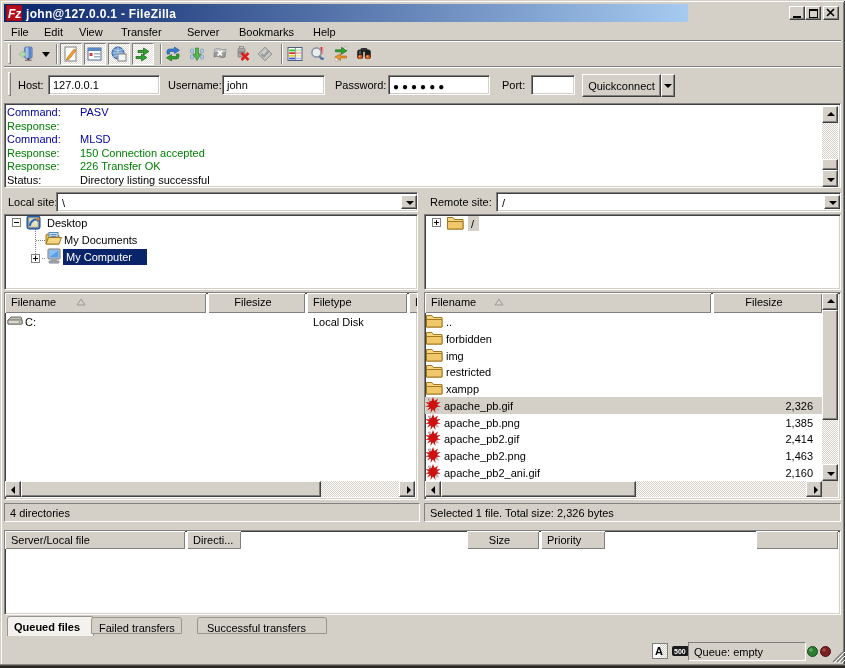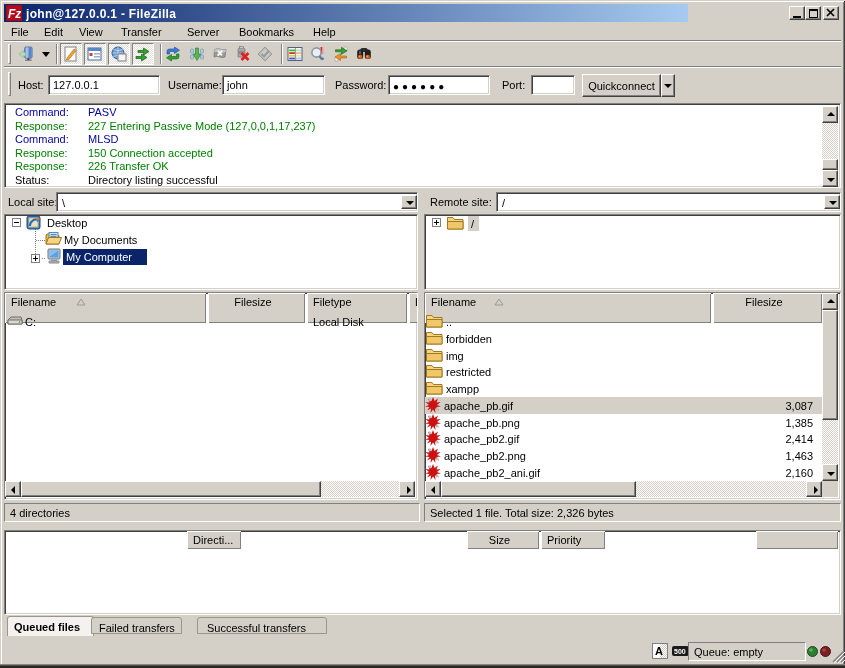--- a/index.html
+++ b/index.html
@@ -44,37 +44,37 @@
 .ticon { position:absolute; top:5px; width:16px; height:16px; }
 .toggled { position:absolute; top:2px; width:22px; height:22px; border:1px solid; border-color:#808080 #fff #fff #808080; background-image: repeating-conic-gradient(#ffffff 0% 25%, #e2ded6 0% 50%); background-size:2px 2px; }
 
 
 #qc { left:4px; top:68px; width:837px; height:33px; }
 #qc label { position:absolute; top:11px; }
 .field { position:absolute; top:7px; height:20px; background:#fff; border:1px solid; border-color:#808080 #fff #fff #808080; box-shadow: inset 1px 1px 0 #404040, inset -1px -1px 0 #d4d0c8; padding:3px 0 0 4px; }
 
 
 #log { left:4px; top:103px; width:837px; height:85px; background:#fff; }
-#log .ln { position:absolute; left:2px; white-space:pre;padding-left:8px; }
+#log .ln { position:absolute; left:2px; white-space:pre; }
 .c-cmd { color:#0000a0; }
 .c-rsp { color:#008000; }
 
 
 .sbtn { position:absolute; background:#d4d0c8; border:1px solid; border-color:#fff #404040 #404040 #fff; box-shadow: inset -1px -1px 0 #808080, inset 1px 1px 0 #d4d0c8; }
 .arr { position:absolute; width:0; height:0; }
 .thumb { position:absolute; background:#d4d0c8; border:1px solid; border-color:#fff #404040 #404040 #fff; box-shadow: inset -1px -1px 0 #808080, inset 1px 1px 0 #d4d0c8; }
 
 
 .combo { position:absolute; height:20px; background:#fff; border:1px solid; border-color:#808080 #fff #fff #808080; box-shadow: inset 1px 1px 0 #404040, inset -1px -1px 0 #d4d0c8; }
 .combo .val { position:absolute; left:5px; top:4px; }
 .ddbtn { position:absolute; top:2px; width:16px; height:14px; background:#d4d0c8; border:1px solid; border-color:#fff #404040 #404040 #fff; box-shadow: inset -1px -1px 0 #808080, inset 1px 1px 0 #d4d0c8; }
 .darr { position:absolute; width:0; height:0; border-left:4px solid transparent; border-right:4px solid transparent; border-top:4px solid #000; }
 
 
-.hdrsec { position:absolute; top:0; height:30px; background:#d4d0c8; box-shadow: inset 1px 1px 0 #fff, inset -1px -1px 0 #808080; padding:3px 0 0 6px; }
+.hdrsec { position:absolute; top:0; height:20px; background:#d4d0c8; box-shadow: inset 1px 1px 0 #fff, inset -1px -1px 0 #808080; padding:3px 0 0 6px; }
 .hdr-r { text-align:center; padding-right:7px; padding-left:0; }
 </style>
 </head>
 <body>
 <div id="frame"></div>
 
 <div id="title" class="abs">
   <svg class="abs" style="left:2px;top:1px" width="16" height="16" viewBox="0 0 16 16">
     <rect x="0" y="0" width="16" height="16" fill="#b40e1e"></rect>
     <rect x="0" y="0" width="16" height="16" fill="none" stroke="#8a0a14" stroke-width="1"></rect>
@@ -230,21 +230,20 @@
   <div class="raised abs" style="left:578px;top:6px;width:79px;height:23px;text-align:center;padding-top:5px">Quickconnect</div>
   <div class="raised abs" style="left:657px;top:6px;width:14px;height:23px">
       <div class="darr" style="left:2px;top:9px"></div>
     </div>
 </div>
 
 <div id="log" class="abs sunken">
   <div class="ln c-cmd" style="top:2px">Command:</div>
     <div class="ln c-cmd" style="top:2px;left:75px">PASV</div>
   <div class="ln c-rsp" style="top:15.5px">Response:</div>
-    <div class="ln c-rsp" style="top:15.5px;left:75px">227 Entering Passive Mode (127,0,0,1,17,237)</div>
   <div class="ln c-cmd" style="top:29px">Command:</div>
     <div class="ln c-cmd" style="top:29px;left:75px">MLSD</div>
   <div class="ln c-rsp" style="top:42.5px">Response:</div>
     <div class="ln c-rsp" style="top:42.5px;left:75px">150 Connection accepted</div>
   <div class="ln c-rsp" style="top:56px">Response:</div>
     <div class="ln c-rsp" style="top:56px;left:75px">226 Transfer OK</div>
   <div class="ln" style="top:69.5px">Status:</div>
     <div class="ln" style="top:69.5px;left:75px">Directory listing successful</div>
 
   <div class="abs" style="left:817px;top:2px;width:16px;height:81px">
@@ -393,21 +392,21 @@
       <path d="M0.5 13 L0.5 1.5 L6 1.5 L7.5 3.5 L16 3.5 L16 13 Z" fill="#f6d482" stroke="#a07820"></path>
       <path d="M0.5 13 L0.5 5.5 L16 5.5 L16 13 Z" fill="#f0c86a" stroke="#a07820"></path>
     </svg>
   <div class="abs" style="left:21px;top:90px">xampp</div>
   <svg class="abs" style="left:0px;top:104px" width="16" height="16" viewBox="0 0 16 16">
       <path d="M8 0 L9.5 4 L13 1.5 L11.5 5.5 L15.5 5 L12 8 L16 9.5 L11.5 10 L14 13.5 L10 11.5 L10.5 16 L8 12.5 L5.5 16 L6 11.5 L2 13.5 L4.5 10 L0 9.5 L4 8 L0.5 5 L4.5 5.5 L3 1.5 L6.5 4 Z" fill="#cc1111"></path>
       <circle cx="5" cy="3" r="1.4" fill="#bbb"></circle>
       <circle cx="12" cy="12" r="1.4" fill="#bbb"></circle>
     </svg>
   <div class="abs" style="left:19px;top:107px">apache_pb.gif</div>
-  <div class="abs" style="left:238px;top:107px;width:150px;text-align:right">3,087</div>
+  <div class="abs" style="left:238px;top:107px;width:150px;text-align:right">2,326</div>
   <svg class="abs" style="left:0px;top:121px" width="16" height="16" viewBox="0 0 16 16">
       <path d="M8 0 L9.5 4 L13 1.5 L11.5 5.5 L15.5 5 L12 8 L16 9.5 L11.5 10 L14 13.5 L10 11.5 L10.5 16 L8 12.5 L5.5 16 L6 11.5 L2 13.5 L4.5 10 L0 9.5 L4 8 L0.5 5 L4.5 5.5 L3 1.5 L6.5 4 Z" fill="#cc1111"></path>
       <circle cx="5" cy="3" r="1.4" fill="#bbb"></circle>
       <circle cx="12" cy="12" r="1.4" fill="#bbb"></circle>
     </svg>
   <div class="abs" style="left:19px;top:124px">apache_pb.png</div>
   <div class="abs" style="left:238px;top:124px;width:150px;text-align:right">1,385</div>
   <svg class="abs" style="left:0px;top:137px" width="16" height="16" viewBox="0 0 16 16">
       <path d="M8 0 L9.5 4 L13 1.5 L11.5 5.5 L15.5 5 L12 8 L16 9.5 L11.5 10 L14 13.5 L10 11.5 L10.5 16 L8 12.5 L5.5 16 L6 11.5 L2 13.5 L4.5 10 L0 9.5 L4 8 L0.5 5 L4.5 5.5 L3 1.5 L6.5 4 Z" fill="#cc1111"></path>
       <circle cx="5" cy="3" r="1.4" fill="#bbb"></circle>
@@ -451,20 +450,21 @@
         <div class="arr" style="left:7px;top:4px;border-top:4px solid transparent;border-bottom:4px solid transparent;border-left:4px solid #000"></div>
       </div>
   </div>
   <div class="abs btnface" style="left:397px;top:188px;width:16px;height:16px"></div>
 </div>
 
 <div class="abs sunken1 btnface" style="left:4px;top:503px;width:416px;height:19px;padding:3px 0 0 5px">4 directories</div>
 <div class="abs sunken1 btnface" style="left:424px;top:503px;width:417px;height:19px;padding:3px 0 0 5px">Selected 1 file. Total size: 2,326 bytes</div>
 
 <div id="queue" class="abs sunken white" style="left:4px;top:530px;width:837px;height:85px;overflow:hidden">
+  <div class="hdrsec" style="left:0;width:180px;height:18px">Server/Local file</div>
   <div class="hdrsec" style="left:182px;width:54px;height:18px">Directi...</div>
   <div class="hdrsec hdr-r" style="left:462px;width:72px;height:18px">Size</div>
   <div class="hdrsec" style="left:536px;width:64px;height:18px">Priority</div>
   <div class="hdrsec" style="left:751px;width:82px;height:18px"></div>
 </div>
 
 <div id="tabs" class="abs" style="left:4px;top:615px;width:837px;height:22px">
   <div class="abs" style="left:3px;top:1px;width:87px;height:20px;background:#f4f2ee;border:1px solid #9a968e;border-bottom:none;border-radius:3px 3px 0 0"></div>
   <div class="abs" style="left:87px;top:2px;width:91px;height:17px;background:#d4d0c8;border:1px solid #9a968e;border-radius:3px 3px 0 0"></div>
   <div class="abs" style="left:193px;top:2px;width:130px;height:17px;background:#d4d0c8;border:1px solid #9a968e;border-radius:3px 3px 0 0"></div>

